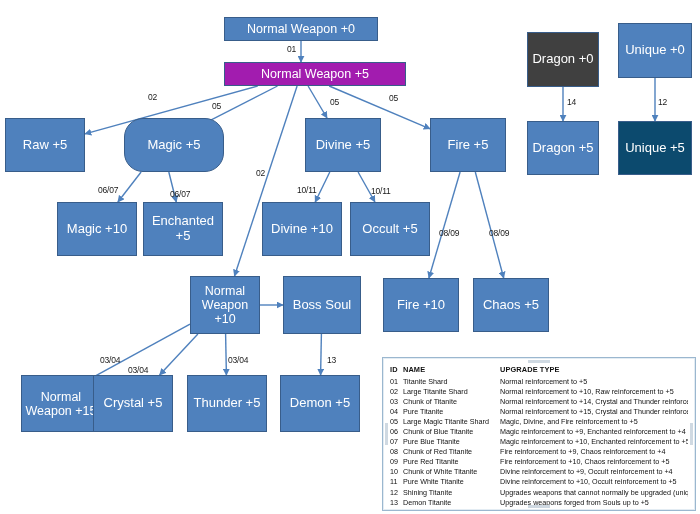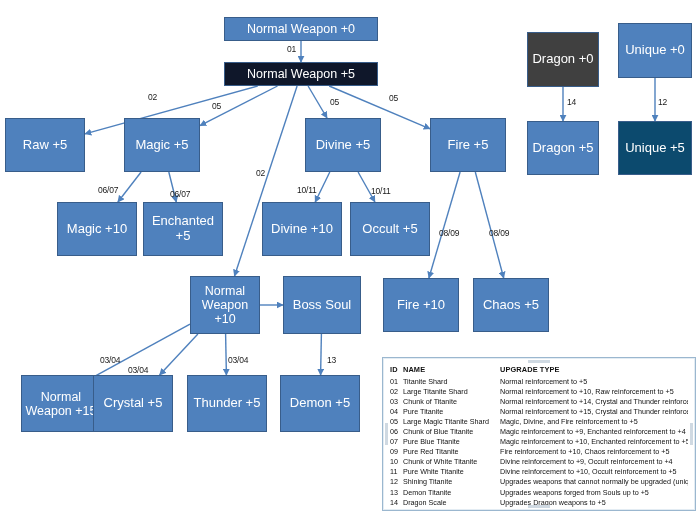--- a/index.html
+++ b/index.html
@@ -137,27 +137,27 @@
         <line x1="197.9" y1="334.0" x2="159.6" y2="375.0"></line>
         <line x1="225.6" y1="334.0" x2="226.4" y2="375.0"></line>
         <line x1="321.4" y1="334.0" x2="320.6" y2="375.0"></line>
       </g>
   </svg>
 
   <div id="nodes-layer">
       <div class="node small" style="left: 224px; top: 17px; width: 154px; height: 24px; background: rgb(79, 129, 189); border-color: rgb(56, 93, 138); color: rgb(255, 255, 255);">
         <span>Normal Weapon +0</span>
       </div>
-      <div class="node small" style="left: 224px; top: 62px; width: 154px; height: 24px; background: #0f172a; border-color: rgb(56, 93, 138); color: rgb(255, 255, 255);">
+      <div class="node small" style="left: 224px; top: 62px; width: 182px; height: 24px; background: #a21caf; border-color: rgb(56, 93, 138); color: rgb(255, 255, 255);">
         <span>Normal Weapon +5</span>
       </div>
       <div class="node" style="left: 5px; top: 118px; width: 80px; height: 54px; background: rgb(79, 129, 189); border-color: rgb(56, 93, 138); color: rgb(255, 255, 255);">
         <span>Raw +5</span>
       </div>
-      <div class="node" style="left: 124px; top: 118px; width: 76px; height: 54px; background: rgb(79, 129, 189); border-color: rgb(56, 93, 138); color: rgb(255, 255, 255);">
+      <div class="node" style="left: 124px; top: 118px; width: 100px; height: 54px; background: rgb(79, 129, 189); border-color: rgb(56, 93, 138); color: rgb(255, 255, 255); border-radius: 19px;">
         <span>Magic +5</span>
       </div>
       <div class="node" style="left: 305px; top: 118px; width: 76px; height: 54px; background: rgb(79, 129, 189); border-color: rgb(56, 93, 138); color: rgb(255, 255, 255);">
         <span>Divine +5</span>
       </div>
       <div class="node" style="left: 430px; top: 118px; width: 76px; height: 54px; background: rgb(79, 129, 189); border-color: rgb(56, 93, 138); color: rgb(255, 255, 255);">
         <span>Fire +5</span>
       </div>
       <div class="node" style="left: 527px; top: 32px; width: 72px; height: 55px; background: #404040; border-color: rgb(56, 93, 138); color: rgb(255, 255, 255);">
         <span>Dragon +0</span>
@@ -277,20 +277,25 @@
             <td>06</td>
             <td>Chunk of Blue Titanite</td>
             <td>Magic reinforcement to +9, Enchanted reinforcement to +4</td>
           </tr>
           <tr>
             <td>07</td>
             <td>Pure Blue Titanite</td>
             <td>Magic reinforcement to +10, Enchanted reinforcement to +5</td>
           </tr>
           <tr>
+            <td>08</td>
+            <td>Chunk of Red Titanite</td>
+            <td>Fire reinforcement to +9, Chaos reinforcement to +4</td>
+          </tr>
+          <tr>
             <td>09</td>
             <td>Pure Red Titanite</td>
             <td>Fire reinforcement to +10, Chaos reinforcement to +5</td>
           </tr>
           <tr>
             <td>10</td>
             <td>Chunk of White Titanite</td>
             <td>Divine reinforcement to +9, Occult reinforcement to +4</td>
           </tr>
           <tr>

